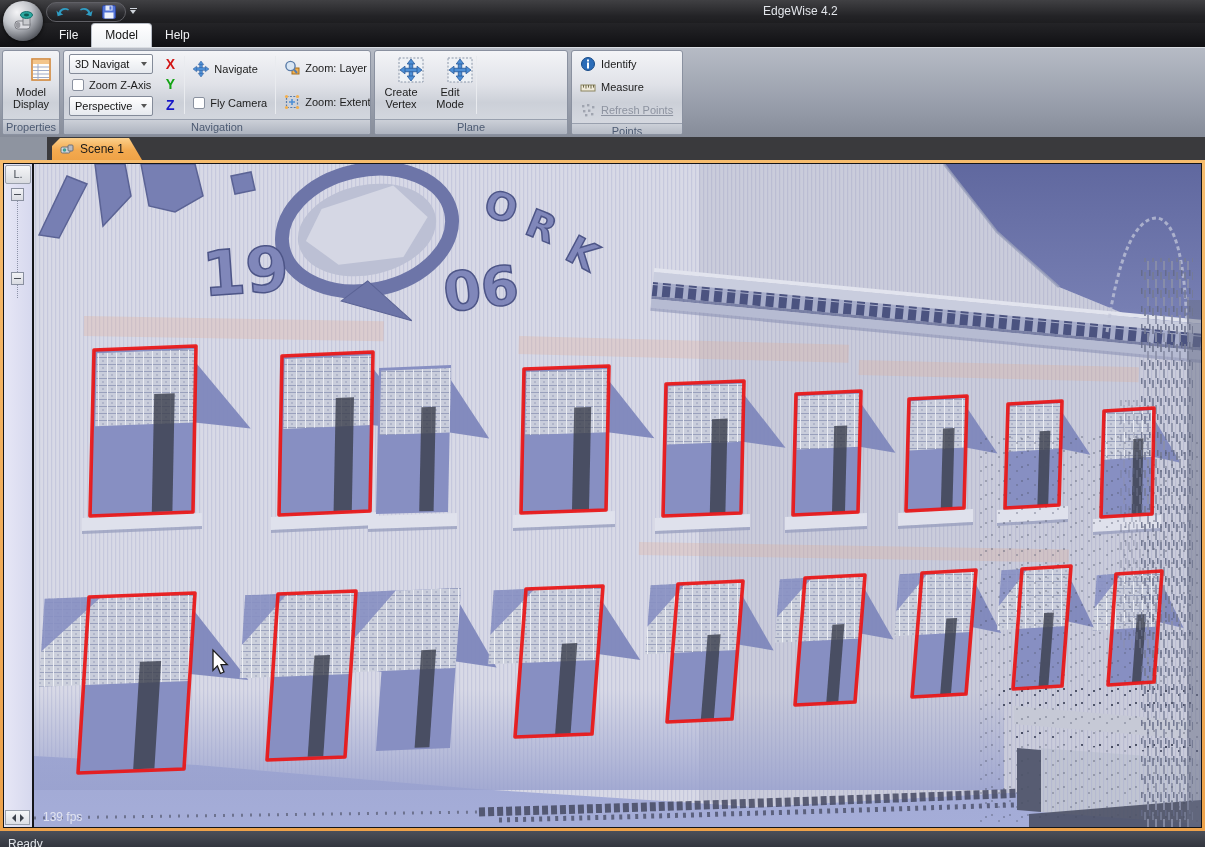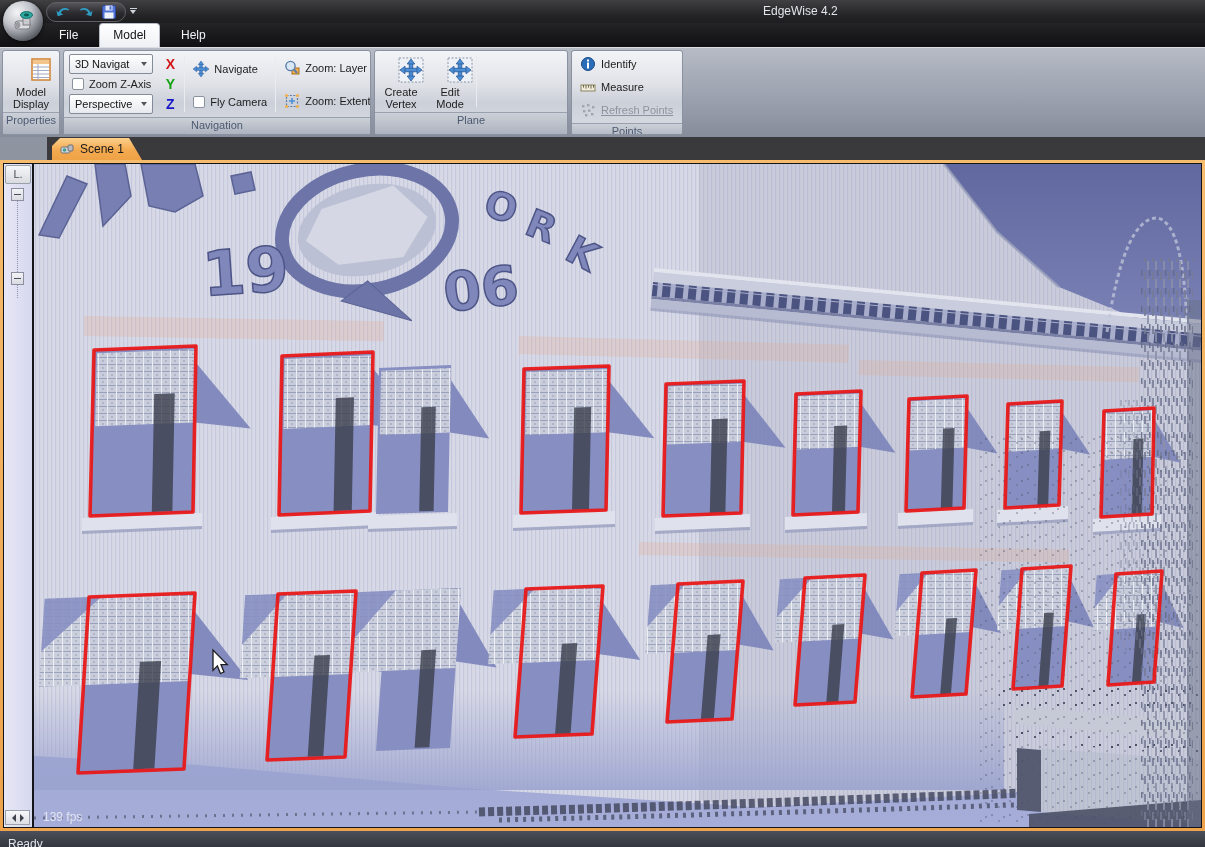--- a/index.html
+++ b/index.html
@@ -20,33 +20,33 @@
   .qat-more { position:absolute; left:126px; top:4px; width:14px; height:14px;
               display:flex; flex-direction:column; align-items:center; justify-content:center; gap:1px; }
   .qat-more .bar { width:7px; height:1px; background:#cfd4db; }
   .caret-dn { width:0; height:0; border-left:3px solid transparent; border-right:3px solid transparent;
               border-top:4px solid #cfd4db; }
   .title-text { position:absolute; left:763px; top:4px; font-size:12px; color:#e2e5ea; }
 
   
   .tabrow { position:absolute; left:0; top:23px; width:100%; height:24px;
             background:linear-gradient(#242427,#101013); display:flex; align-items:flex-end;
-            padding-left:46px; gap:8px; }
+            padding-left:46px; gap:0; }
   .rtab { font-size:12px; color:#f0f2f4; padding:4px 13px 5px; border-radius:4px 4px 0 0; }
   .rtab.active { background:linear-gradient(#ffffff,#eef1f5); color:#141414;
                  border:1px solid #b8bdc6; border-bottom:none; }
 
   
   .ribbon { position:absolute; left:0; top:47px; width:100%; height:90px;
             background:linear-gradient(#b6bbc5,#979daa 65%,#868c99);
             border-top:1px solid #dadde2; display:flex; gap:3px; padding:2px 0 2px 2px; }
   .rgroup { background:linear-gradient(#f3f4f7,#e0e2e8 40%,#ccd0d8 62%,#d9dce3);
             border:1px solid #8a91a0; border-radius:3px; display:flex; flex-direction:column; overflow:hidden; }
   .rgroup-body { flex:1; display:flex; align-items:stretch; padding:2px 3px; gap:3px; }
-  .rgroup-label { height:22px; background:linear-gradient(#ccd0d8,#adb3bf);
+  .rgroup-label { height:15px; background:linear-gradient(#ccd0d8,#adb3bf);
                   border-top:1px solid #99a0ae; text-align:center; font-size:11px;
                   color:#4c5a72; line-height:14px; }
   .vsep { width:1px; background:#9aa0ac; border-right:1px solid #e9ebef; margin:3px 0; }
   .col { display:flex; flex-direction:column; justify-content:space-around; padding:1px 2px; }
   .sbtn { display:flex; align-items:center; gap:5px; font-size:11px; color:#1c1c1c;
           padding:2px 3px; white-space:nowrap; }
   .sbtn.disabled { color:#8d93a0;text-decoration:underline; }
   .dropdown { width:84px; background:linear-gradient(#ffffff,#e6e9ee);
               border:1px solid #848b99; border-radius:2px; font-size:11px; color:#141414;
               padding:3px 5px; display:flex; align-items:center; justify-content:space-between; }

